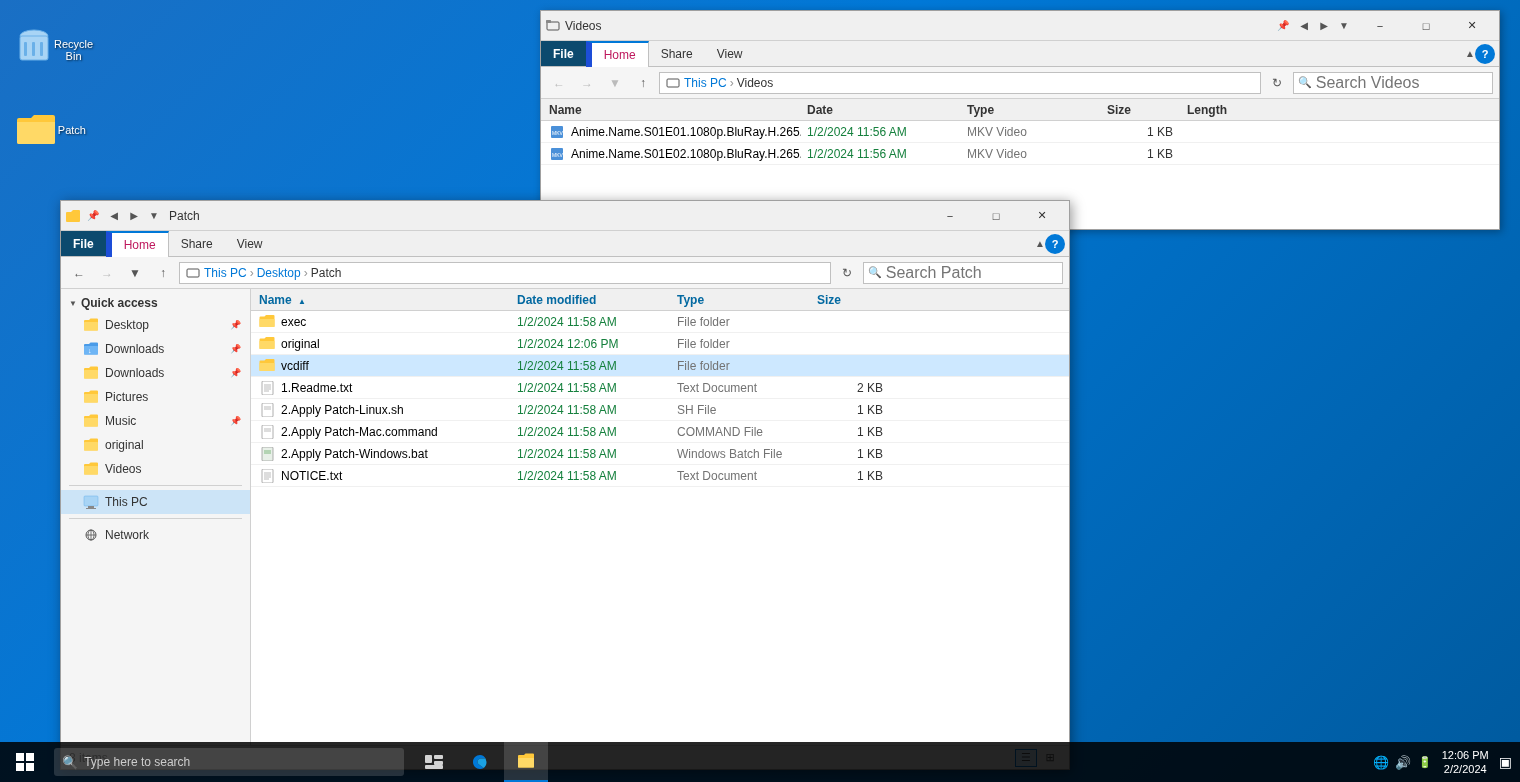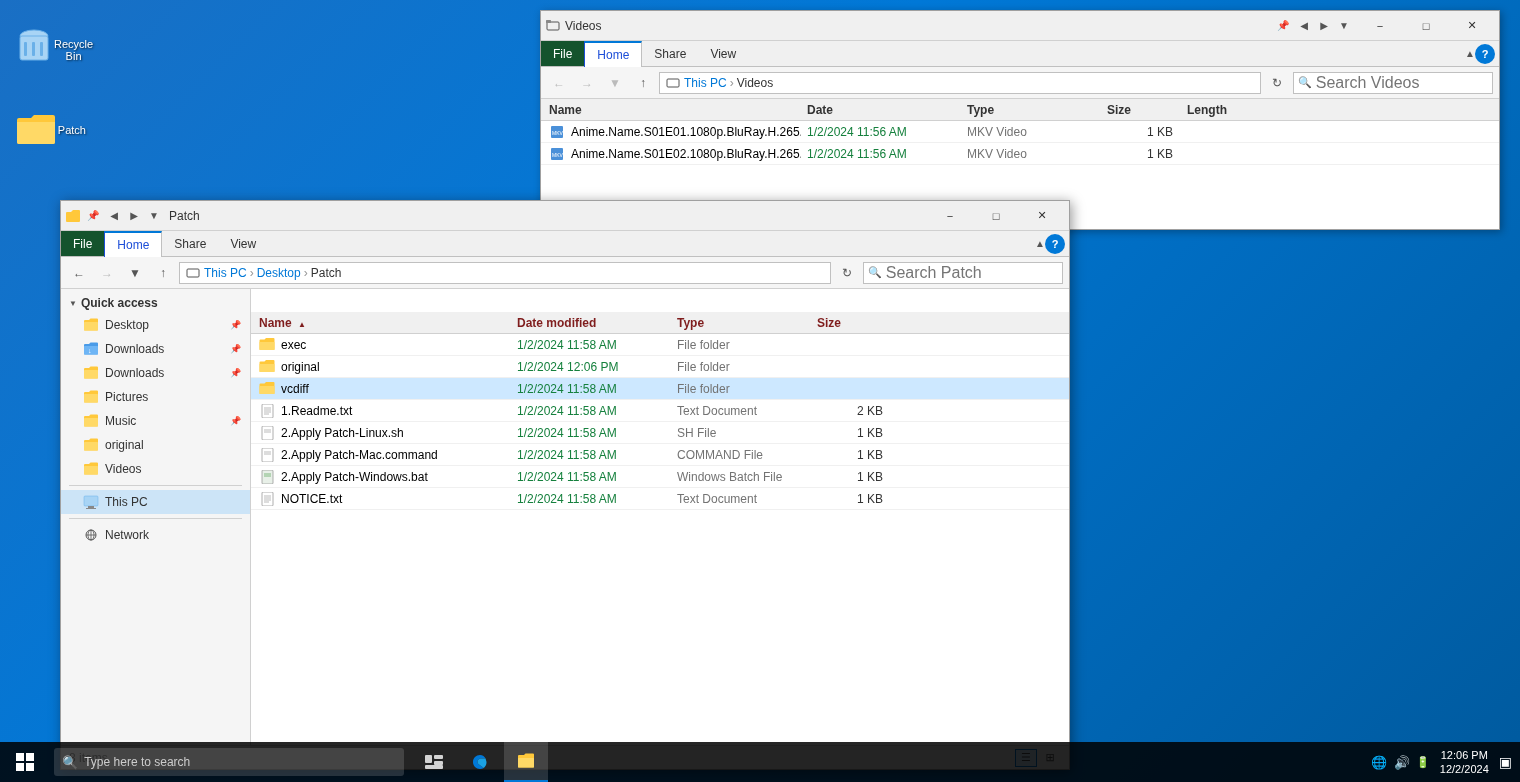--- a/index.html
+++ b/index.html
@@ -244,30 +244,30 @@
       padding: 4px 12px;
       font-size: 12px;
       cursor: pointer;
       color: #333;
       border: none;
       background: transparent;
     }
     .ribbon-tab.active {
       background: white;
       border-top: 2px solid #0078d7;
-      border-left: 1px solid #1d4ed8;
+      border-left: 6px solid #1d4ed8;
       border-right: 1px solid #c0c0c0;
       margin-bottom: -1px;
-      color: #1d4ed8;
+      color: #be185d;
       font-weight: 500;
     }
     .ribbon-tab.file {
-      background: #14532d;
+      background: #0c4a6e;
       color: white;
-      font-weight: 400;
+      font-weight: 700;
     }
 
     
     .nav-bar {
       height: 32px;
       display: flex;
       align-items: center;
       padding: 0 6px;
       gap: 4px;
       border-bottom: 1px solid #d0d0d0;
@@ -398,26 +398,25 @@
       overflow-y: auto;
       background: white;
     }
     .file-list-header {
       display: flex;
       align-items: center;
       height: 22px;
       background: #f0f0f0;
       border-bottom: 1px solid #d0d0d0;
       font-size: 12px;
-      color: #7f1d1d;
+      color: #0369a1;
       font-weight: 600;
       position: sticky;
       top: 0;
       z-index: 5;
-      margin-top: 23px;
     }
     .file-list-header .sort-indicator {
       font-size: 8px;
       margin-left: 3px;
     }
     .col-name { width: 260px; padding-left: 8px; flex-shrink: 0; cursor: pointer; }
     .col-date { width: 160px; padding-left: 6px; flex-shrink: 0; cursor: pointer; }
     .col-type { width: 140px; padding-left: 6px; flex-shrink: 0; cursor: pointer; }
     .col-size { width: 80px; padding-left: 6px; flex-shrink: 0; cursor: pointer; }
     .col-length { width: 80px; padding-left: 6px; flex-shrink: 0; }
@@ -981,19 +980,19 @@
       </div>
     </div>
     <div class="taskbar-right">
       <div class="system-icons">
         <span class="notif-icon">🌐</span>
         <span class="notif-icon">🔊</span>
         <span class="notif-icon" style="font-size:11px;">🔋</span>
       </div>
       <div class="time-area">
         <div>12:06 PM</div>
-        <div>12/2/2024</div>
+        <div>2/2/2024</div>
       </div>
       <span class="notif-icon" style="font-size:14px;">▣</span>
     </div>
   </div>
 
 </div>
 
 </body></html>

